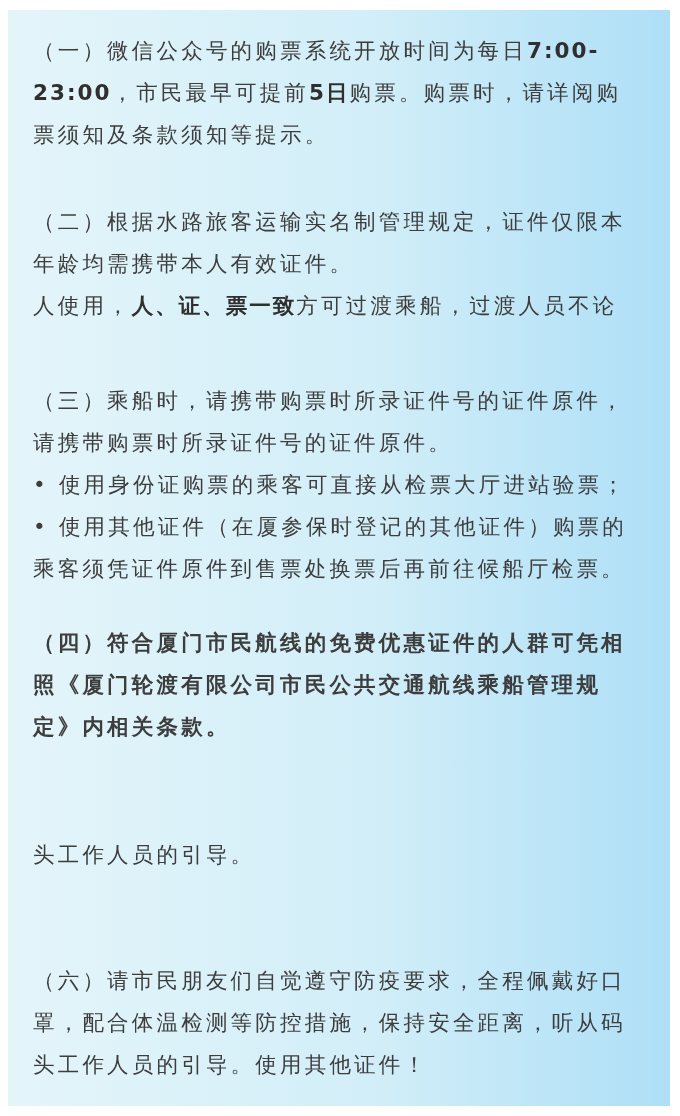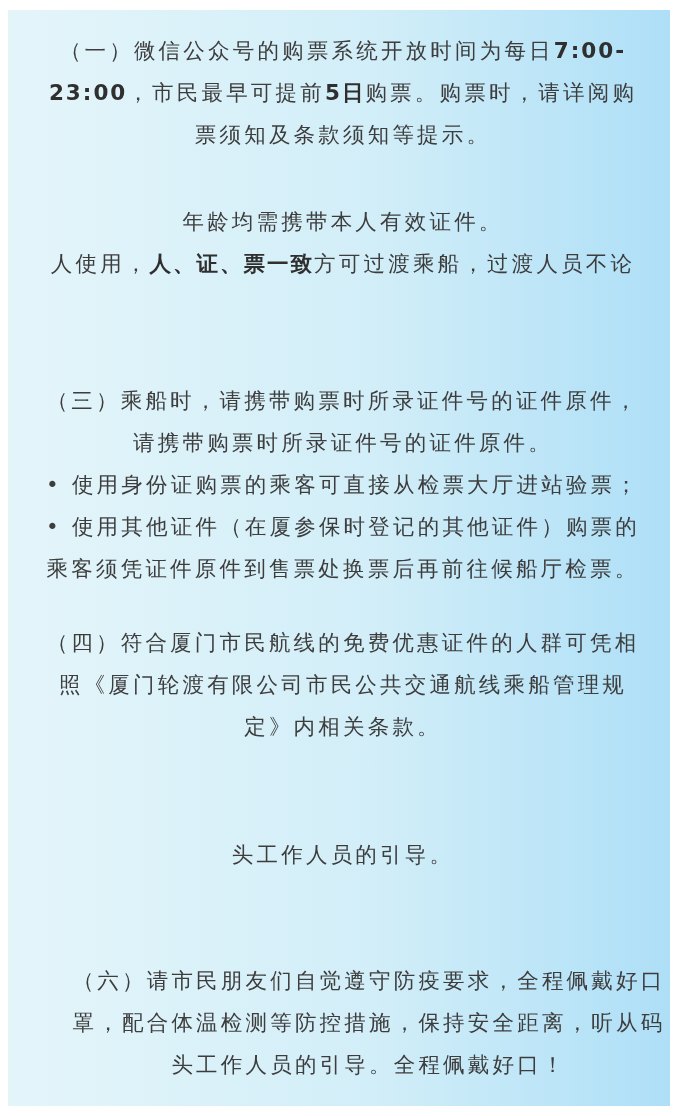--- a/index.html
+++ b/index.html
@@ -8,48 +8,49 @@
     position:absolute; left:8px; top:10px; width:662px; height:1096px;
     background: linear-gradient(90deg, #e4f5fa 0%, #d2eef8 55%, #aedff7 100%);
   }
   .para {
     position:absolute; left:25px; width:620px;
     font-family:"DejaVu Sans", "Liberation Sans", sans-serif;
     font-size:21.5px; line-height:42px; color:#3d3d3d;
     letter-spacing:3.2px; margin:0;
   }
   .para b { font-weight:bold; color:#2f2f2f; letter-spacing:2px; }
-  .line { display:block; white-space:nowrap;text-align:center; }
+  .line { display:block; white-space:nowrap; }
 </style>
 </head>
 <body>
 
 <div class="panel">
   <div class="para" style="top:20px;">
       <span class="line">（一）微信公众号的购票系统开放时间为每日<b>7:00-</b></span>
       <span class="line"><b>23:00</b>，市民最早可提前<b>5日</b>购票。购票时，请详阅购</span>
       <span class="line">票须知及条款须知等提示。</span>
     </div>
   <div class="para" style="top:191px;">
+      <span class="line">（二）根据水路旅客运输实名制管理规定，证件仅限本</span>
       <span class="line">年龄均需携带本人有效证件。</span>
       <span class="line">人使用，<b>人、证、票一致</b>方可过渡乘船，过渡人员不论</span>
     </div>
   <div class="para" style="top:360px;margin-top:10px;">
       <span class="line">（三）乘船时，请携带购票时所录证件号的证件原件，</span>
       <span class="line">请携带购票时所录证件号的证件原件。</span>
       <span class="line">• 使用身份证购票的乘客可直接从检票大厅进站验票；</span>
       <span class="line">• 使用其他证件（在厦参保时登记的其他证件）购票的</span>
       <span class="line">乘客须凭证件原件到售票处换票后再前往候船厅检票。</span>
     </div>
-  <div class="para" style="top:612px;">
+  <div class="para" style="top:612px;font-weight:bold;">
       <span class="line">（四）符合厦门市民航线的免费优惠证件的人群可凭相</span>
       <span class="line">照《厦门轮渡有限公司市民公共交通航线乘船管理规</span>
       <span class="line">定》内相关条款。</span>
     </div>
   <div class="para" style="top:824px;">
       <span class="line">头工作人员的引导。</span>
     </div>
-  <div class="para" style="top:950px;margin-left:26px;">
+  <div class="para" style="top:950px;">
       <span class="line">（六）请市民朋友们自觉遵守防疫要求，全程佩戴好口</span>
       <span class="line">罩，配合体温检测等防控措施，保持安全距离，听从码</span>
-      <span class="line">头工作人员的引导。全程佩戴好口！</span>
+      <span class="line">头工作人员的引导。使用其他证件！</span>
     </div>
 </div>
 
 </body></html>

